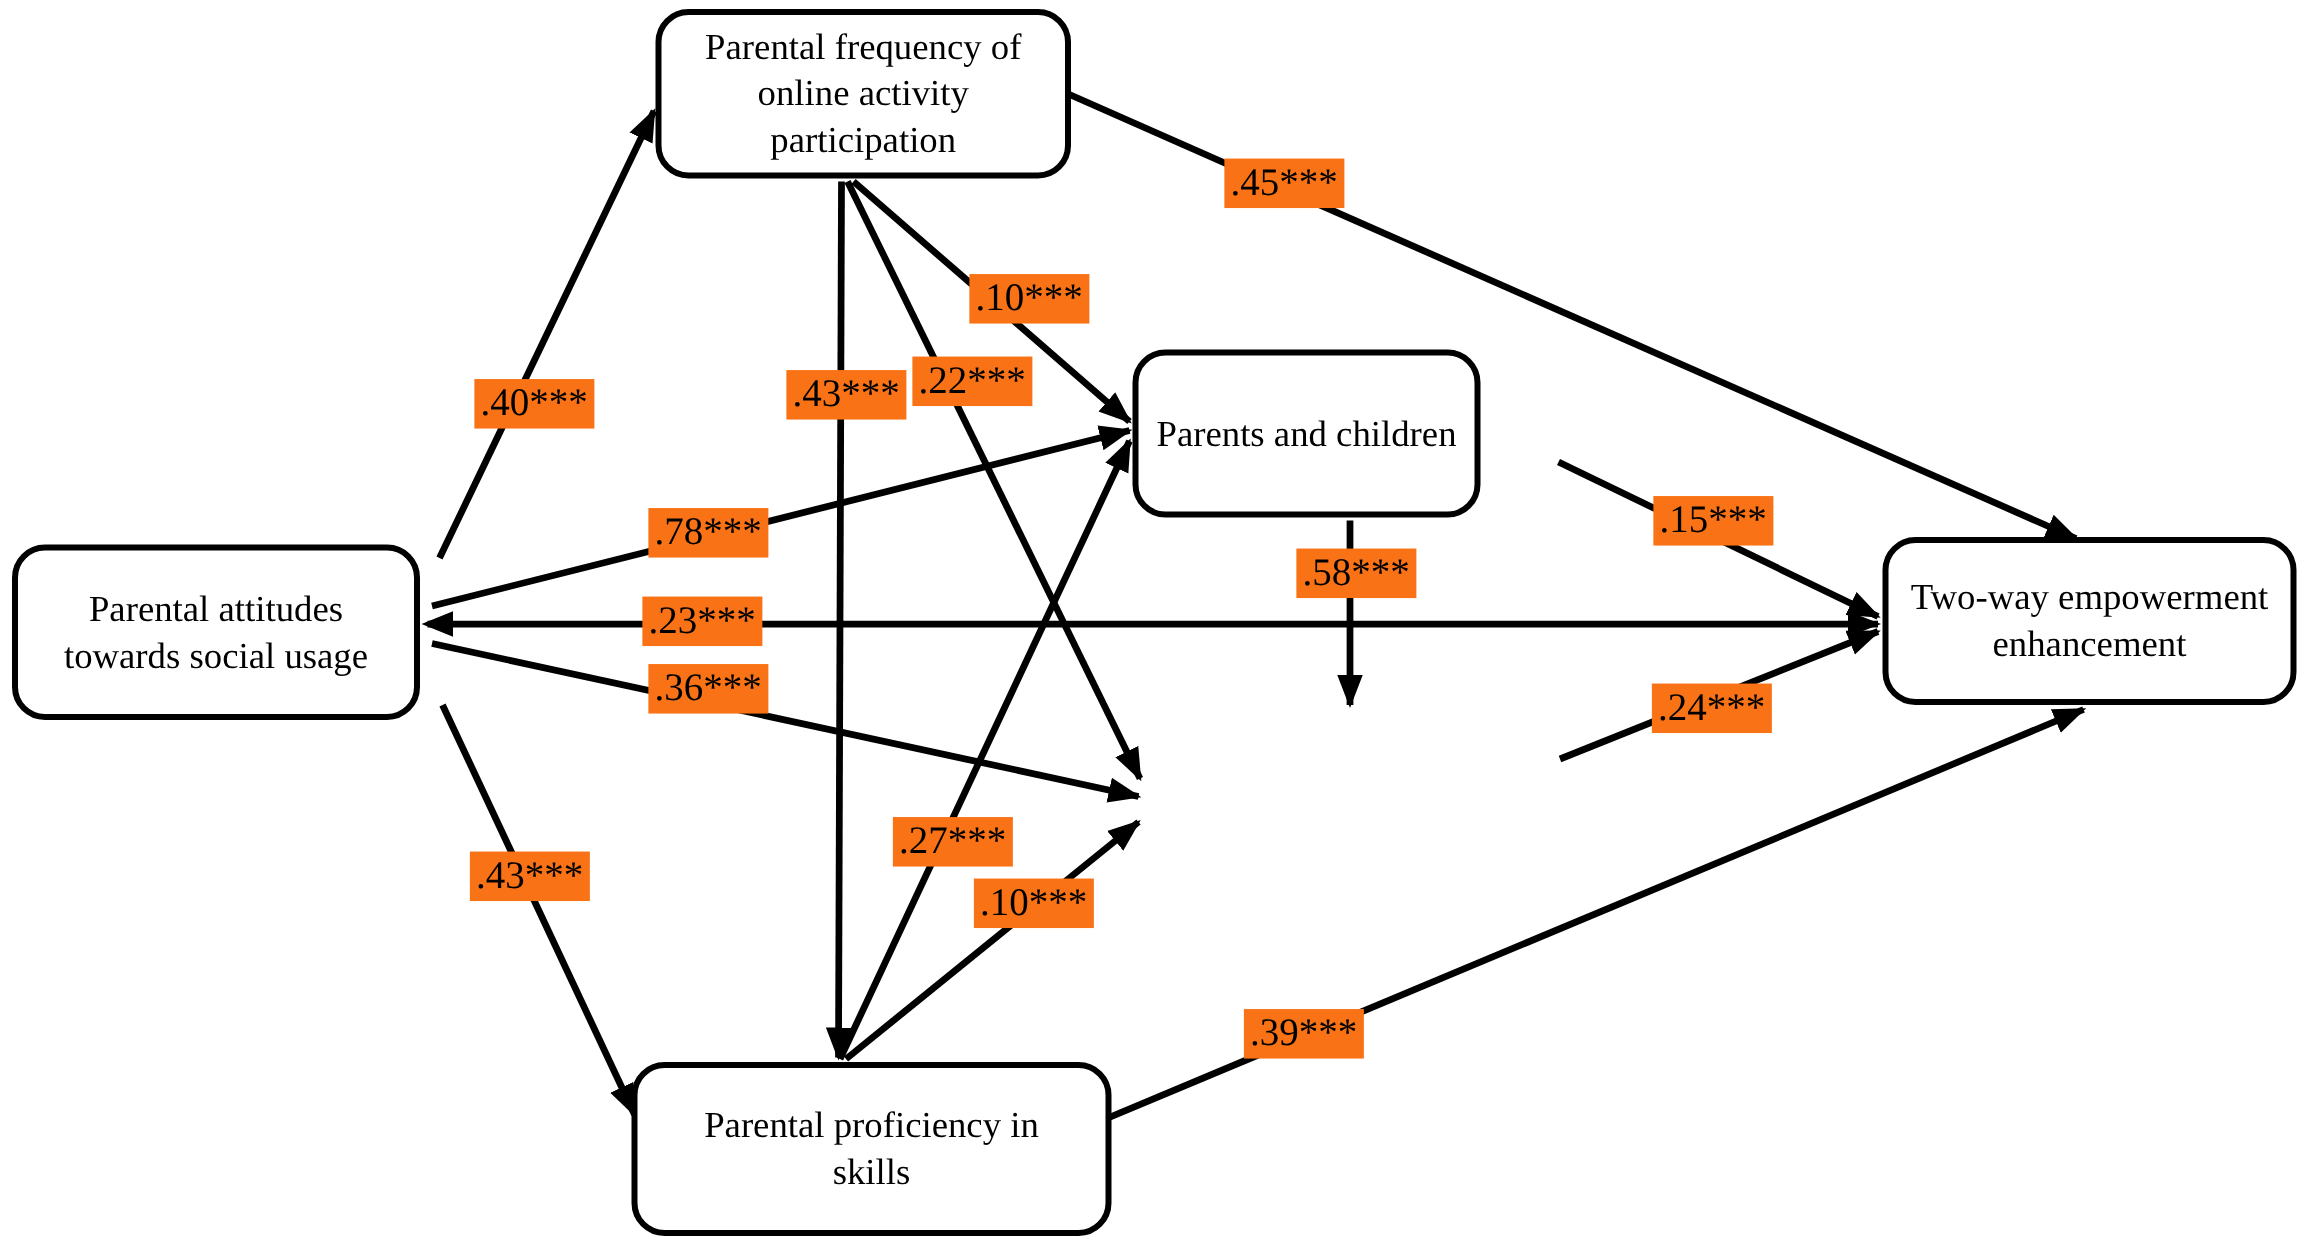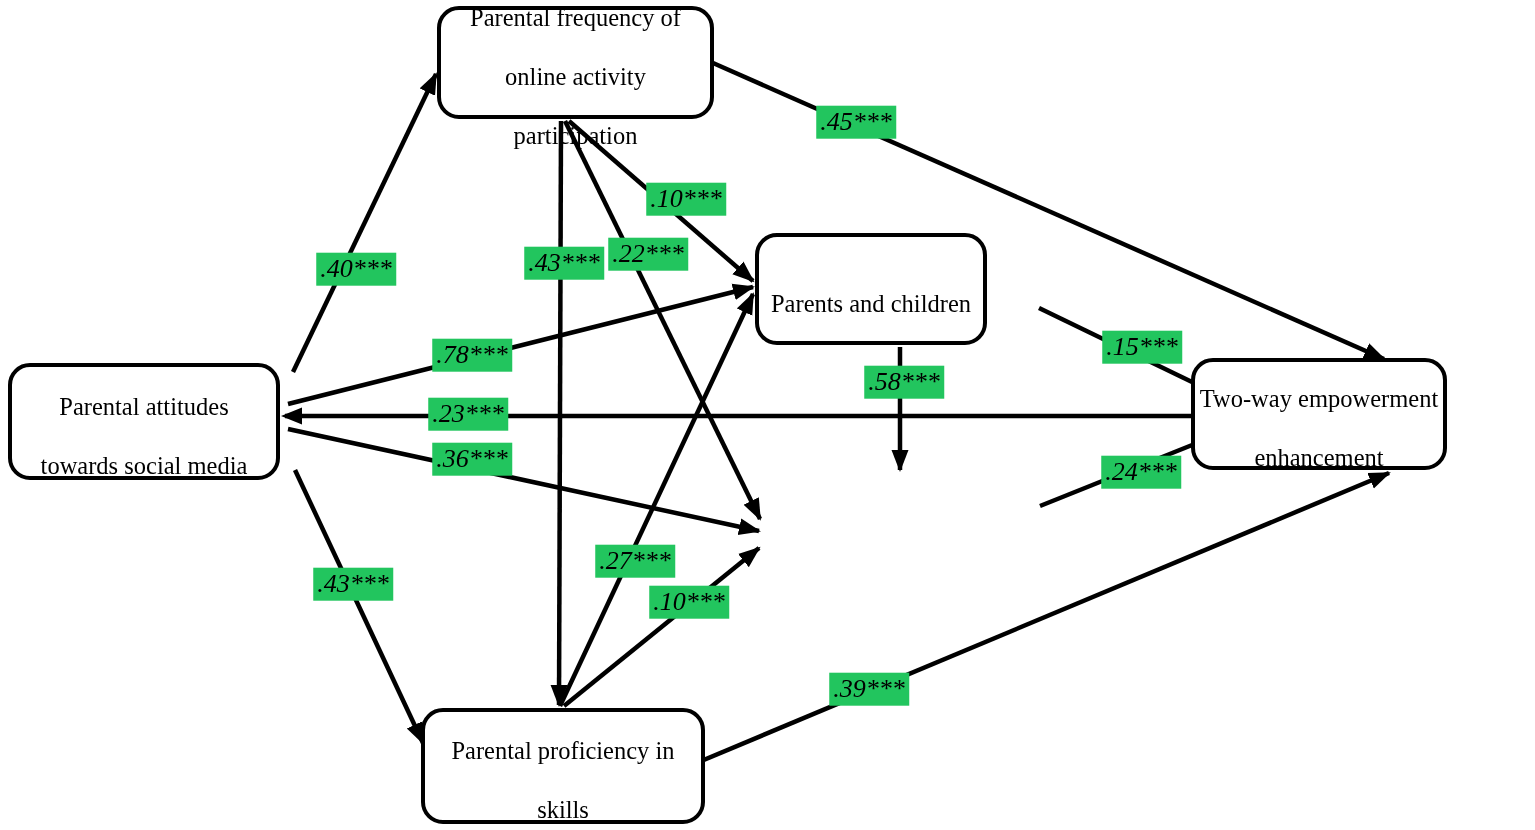--- a/index.html
+++ b/index.html
@@ -18,29 +18,28 @@
     position:absolute;z-index:3;
     box-sizing:border-box;
     background:#ffffff;
     border:4px solid #000;
     border-radius:22px;
     display:flex;flex-direction:column;
     align-items:center;justify-content:center;
     text-align:center;
     font-size:24.5px;line-height:31px;
   }
-  .node span{display:block;white-space:nowrap;margin-top:28px;}
+  .node span{display:block;white-space:nowrap;}
   .coef{
     position:absolute;z-index:2;
     transform:translate(-50%,-50%);
-    background:#22c55e;
+    background:#f97316;
     padding:2px 4px;
     font-size:26px;line-height:1.1;
     white-space:nowrap;
-    font-style:italic;
   }
 </style>
 </head>
 <body>
 
 <div id="stage">
 
   <svg id="arrow-layer" width="1535" height="830" viewBox="0 0 1535 830">
     <defs>
       <marker id="ah" markerUnits="userSpaceOnUse" markerWidth="26" markerHeight="20" refX="20" refY="9" orient="auto">
@@ -91,37 +90,37 @@
   <span class="coef" style="left:564px;top:263px">.43***</span>
   <span class="coef" style="left:904px;top:382px">.58***</span>
   <span class="coef" style="left:1142px;top:347px">.15***</span>
   <span class="coef" style="left:1141px;top:472px">.24***</span>
   <span class="coef" style="left:635px;top:561px">.27***</span>
   <span class="coef" style="left:689px;top:602px">.10***</span>
   <span class="coef" style="left:869px;top:689px">.39***</span>
 
   <div class="node" style="left:8px;top:363px;width:272px;height:117px">
     <span>Parental attitudes</span>
-    <span>towards social media</span>
+    <span>towards social usage</span>
   </div>
 
   <div class="node" style="left:437px;top:6px;width:277px;height:113px">
     <span>Parental frequency of</span>
     <span>online activity</span>
     <span>participation</span>
   </div>
 
   <div class="node" style="left:755px;top:233px;width:232px;height:112px">
     <span>Parents and children</span>
   </div>
 
 
-  <div class="node" style="left:421px;top:708px;width:284px;height:116px">
+  <div class="node" style="left:421px;top:708px;width:320px;height:116px">
     <span>Parental proficiency in</span>
     <span>skills</span>
   </div>
 
-  <div class="node" style="left:1191px;top:358px;width:256px;height:112px">
+  <div class="node" style="left:1255px;top:358px;width:276px;height:112px">
     <span>Two-way empowerment</span>
     <span>enhancement</span>
   </div>
 
 </div>
 
 </body></html>

